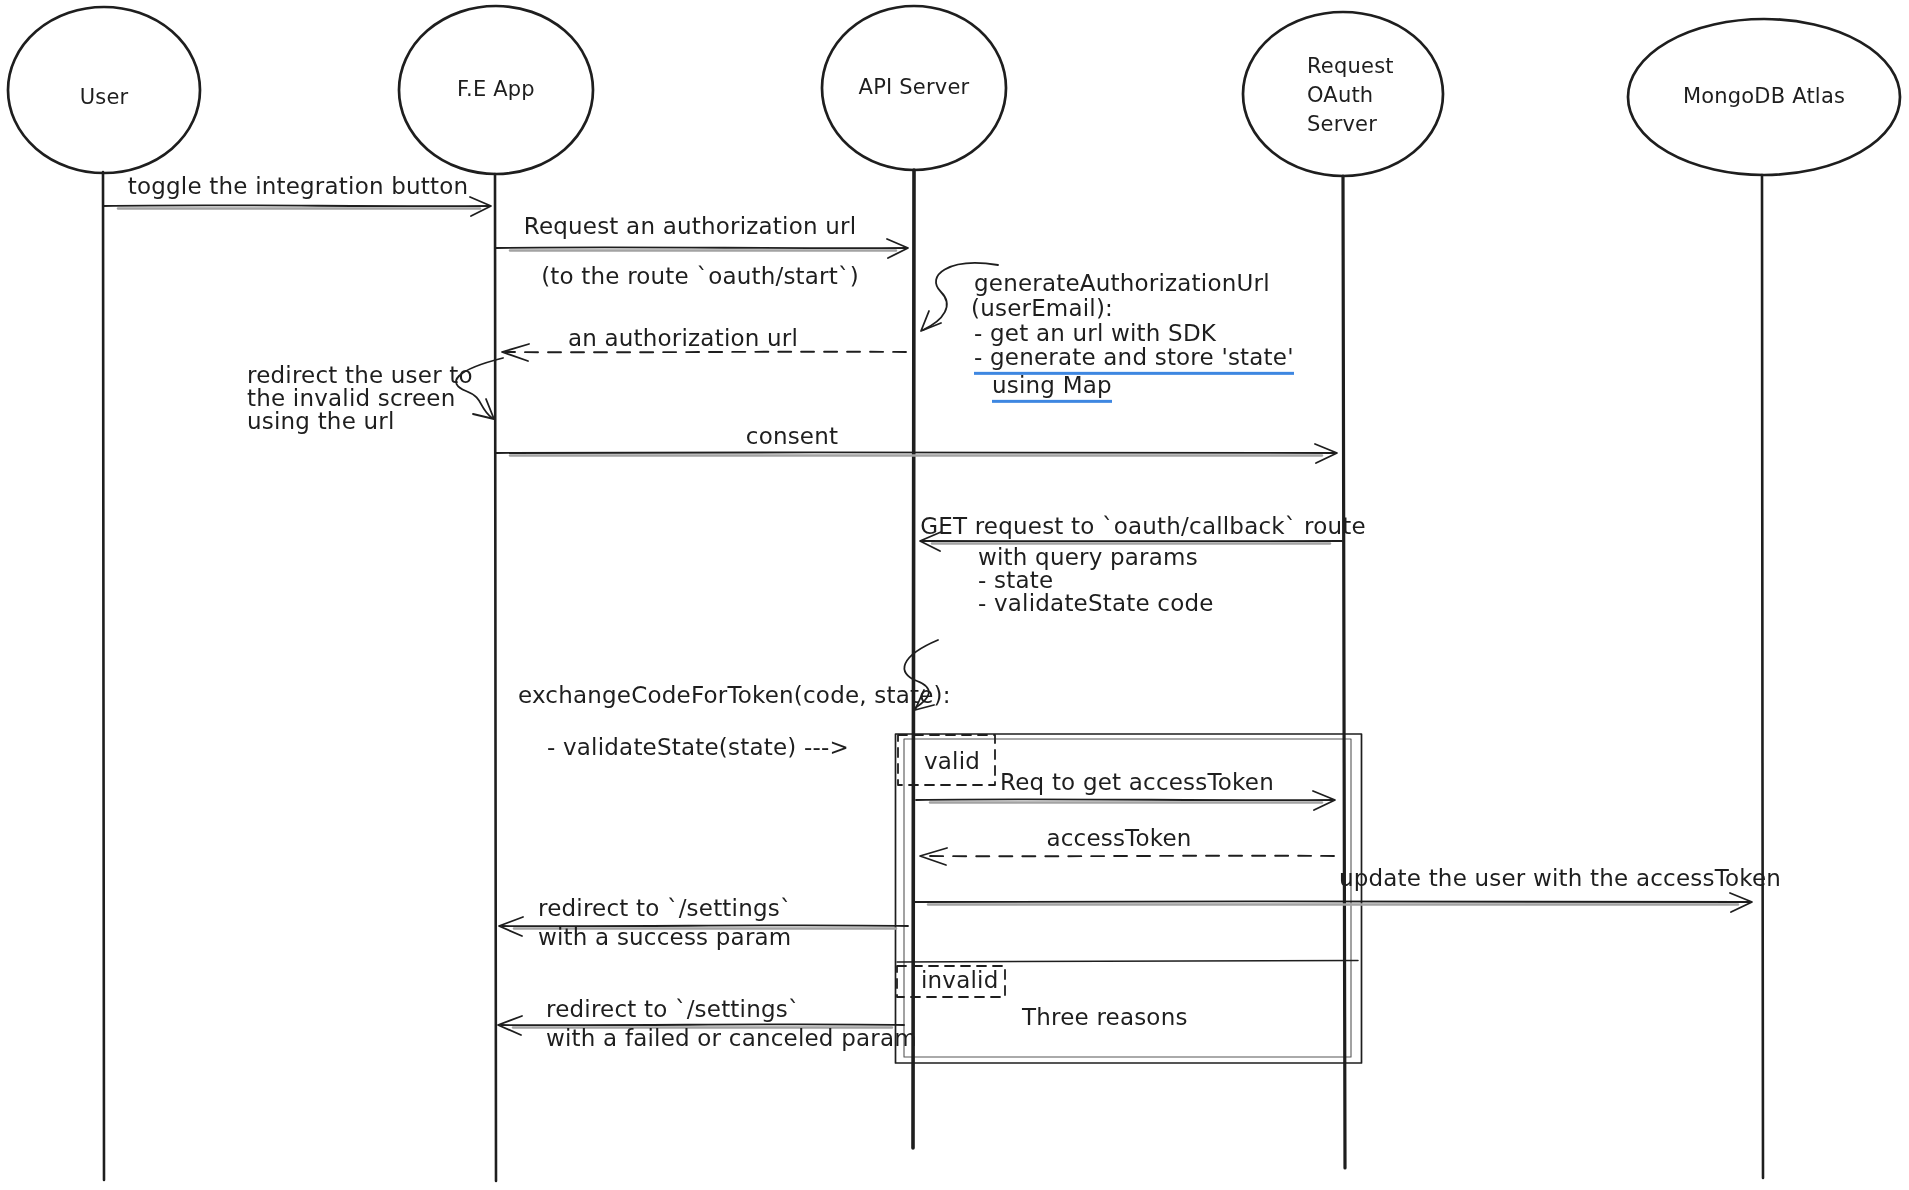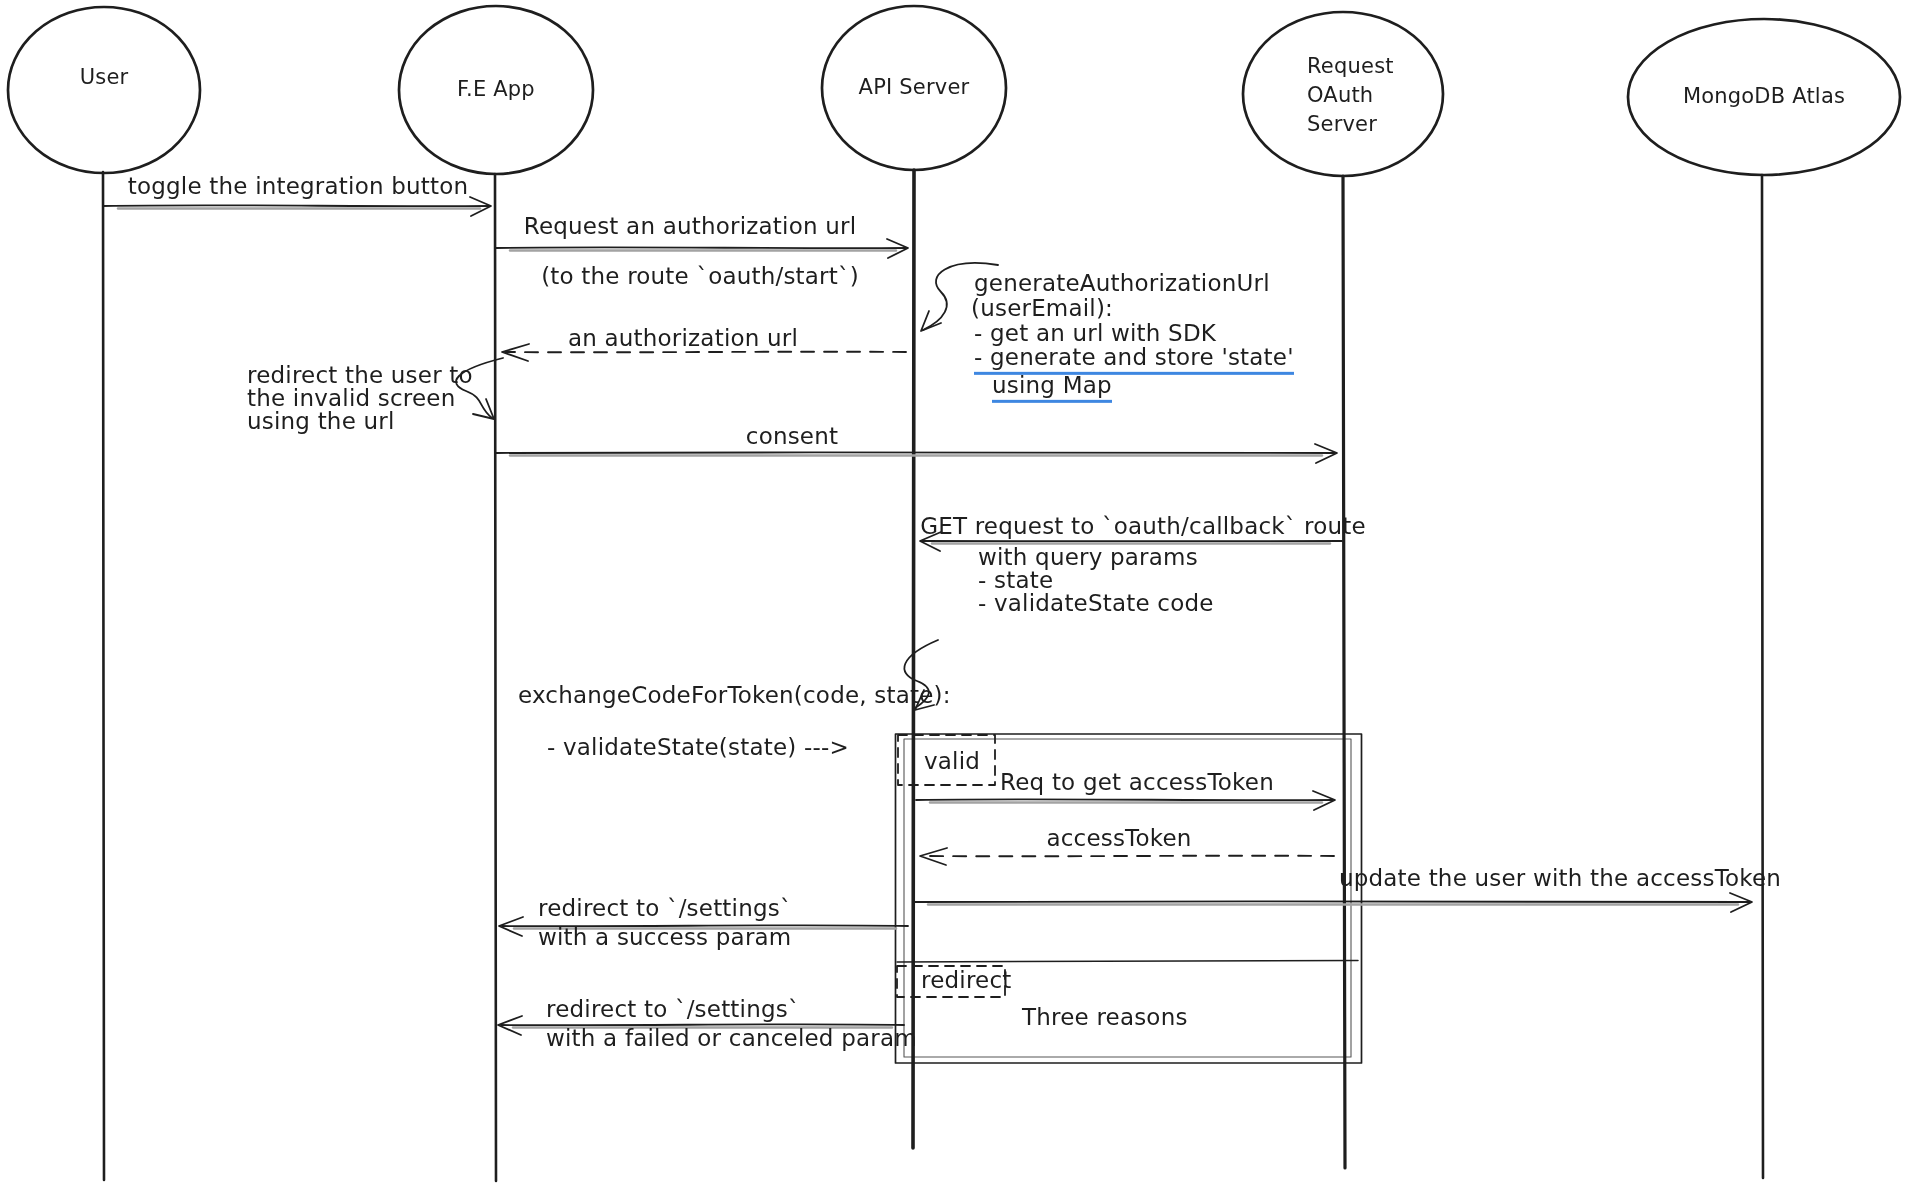--- a/index.html
+++ b/index.html
@@ -83,21 +83,21 @@
     <path d="M998 265 C 948 257, 925 276, 941 292 C 954 305, 944 320, 923 330" stroke-width="1.8"></path>
     <path d="M941 323 L921 331 L929 311" stroke-width="1.8"></path>
 
     <path d="M503 358 C 455 370, 446 383, 466 391 C 484 398, 478 407, 492 418" stroke-width="1.8"></path>
     <path d="M473 414 L494 419 L486 399" stroke-width="1.8"></path>
 
     <path d="M938 640 C 900 656, 896 673, 917 681 C 935 688, 931 698, 915 708" stroke-width="1.8"></path>
     <path d="M934 705 L915 710 L924 690" stroke-width="1.8"></path>
   </svg>
 
-  <div class="lbl actor-lbl" style="left:104px;top:78px">User</div>
+  <div class="lbl actor-lbl" style="left:104px;top:98px">User</div>
   <div class="lbl actor-lbl" style="left:496px;top:90px">F.E App</div>
   <div class="lbl actor-lbl" style="left:914px;top:88px">API Server</div>
   <div class="lbl lbl-left actor-lbl" style="left:1307px;top:67px">Request</div>
   <div class="lbl lbl-left actor-lbl" style="left:1307px;top:96px">OAuth</div>
   <div class="lbl lbl-left actor-lbl" style="left:1307px;top:125px">Server</div>
   <div class="lbl actor-lbl" style="left:1764px;top:97px">MongoDB Atlas</div>
 
   <div class="lbl" style="left:298px;top:187px">toggle the integration button</div>
   <div class="lbl" style="left:690px;top:227px">Request an authorization url</div>
   <div class="lbl" style="left:700px;top:277px">(to the route `oauth/start`)</div>
@@ -125,16 +125,16 @@
   <div class="lbl lbl-left u-blue" style="left:992px;top:388px">using Map</div>
 
   <div class="lbl lbl-left" style="left:247px;top:376px">redirect the user to</div>
   <div class="lbl lbl-left" style="left:247px;top:399px">the invalid screen</div>
   <div class="lbl lbl-left" style="left:247px;top:422px">using the url</div>
 
   <div class="lbl lbl-left" style="left:518px;top:696px">exchangeCodeForToken(code, state):</div>
   <div class="lbl lbl-left" style="left:547px;top:748px">- validateState(state) ---&gt;</div>
 
   <div class="lbl lbl-left" style="left:924px;top:762px">valid</div>
-  <div class="lbl lbl-left" style="left:921px;top:981px">redirect</div>
+  <div class="lbl lbl-left" style="left:921px;top:981px">invalid</div>
   <div class="lbl lbl-left" style="left:1022px;top:1018px">Three reasons</div>
 
 </div>
 
 </body></html>

